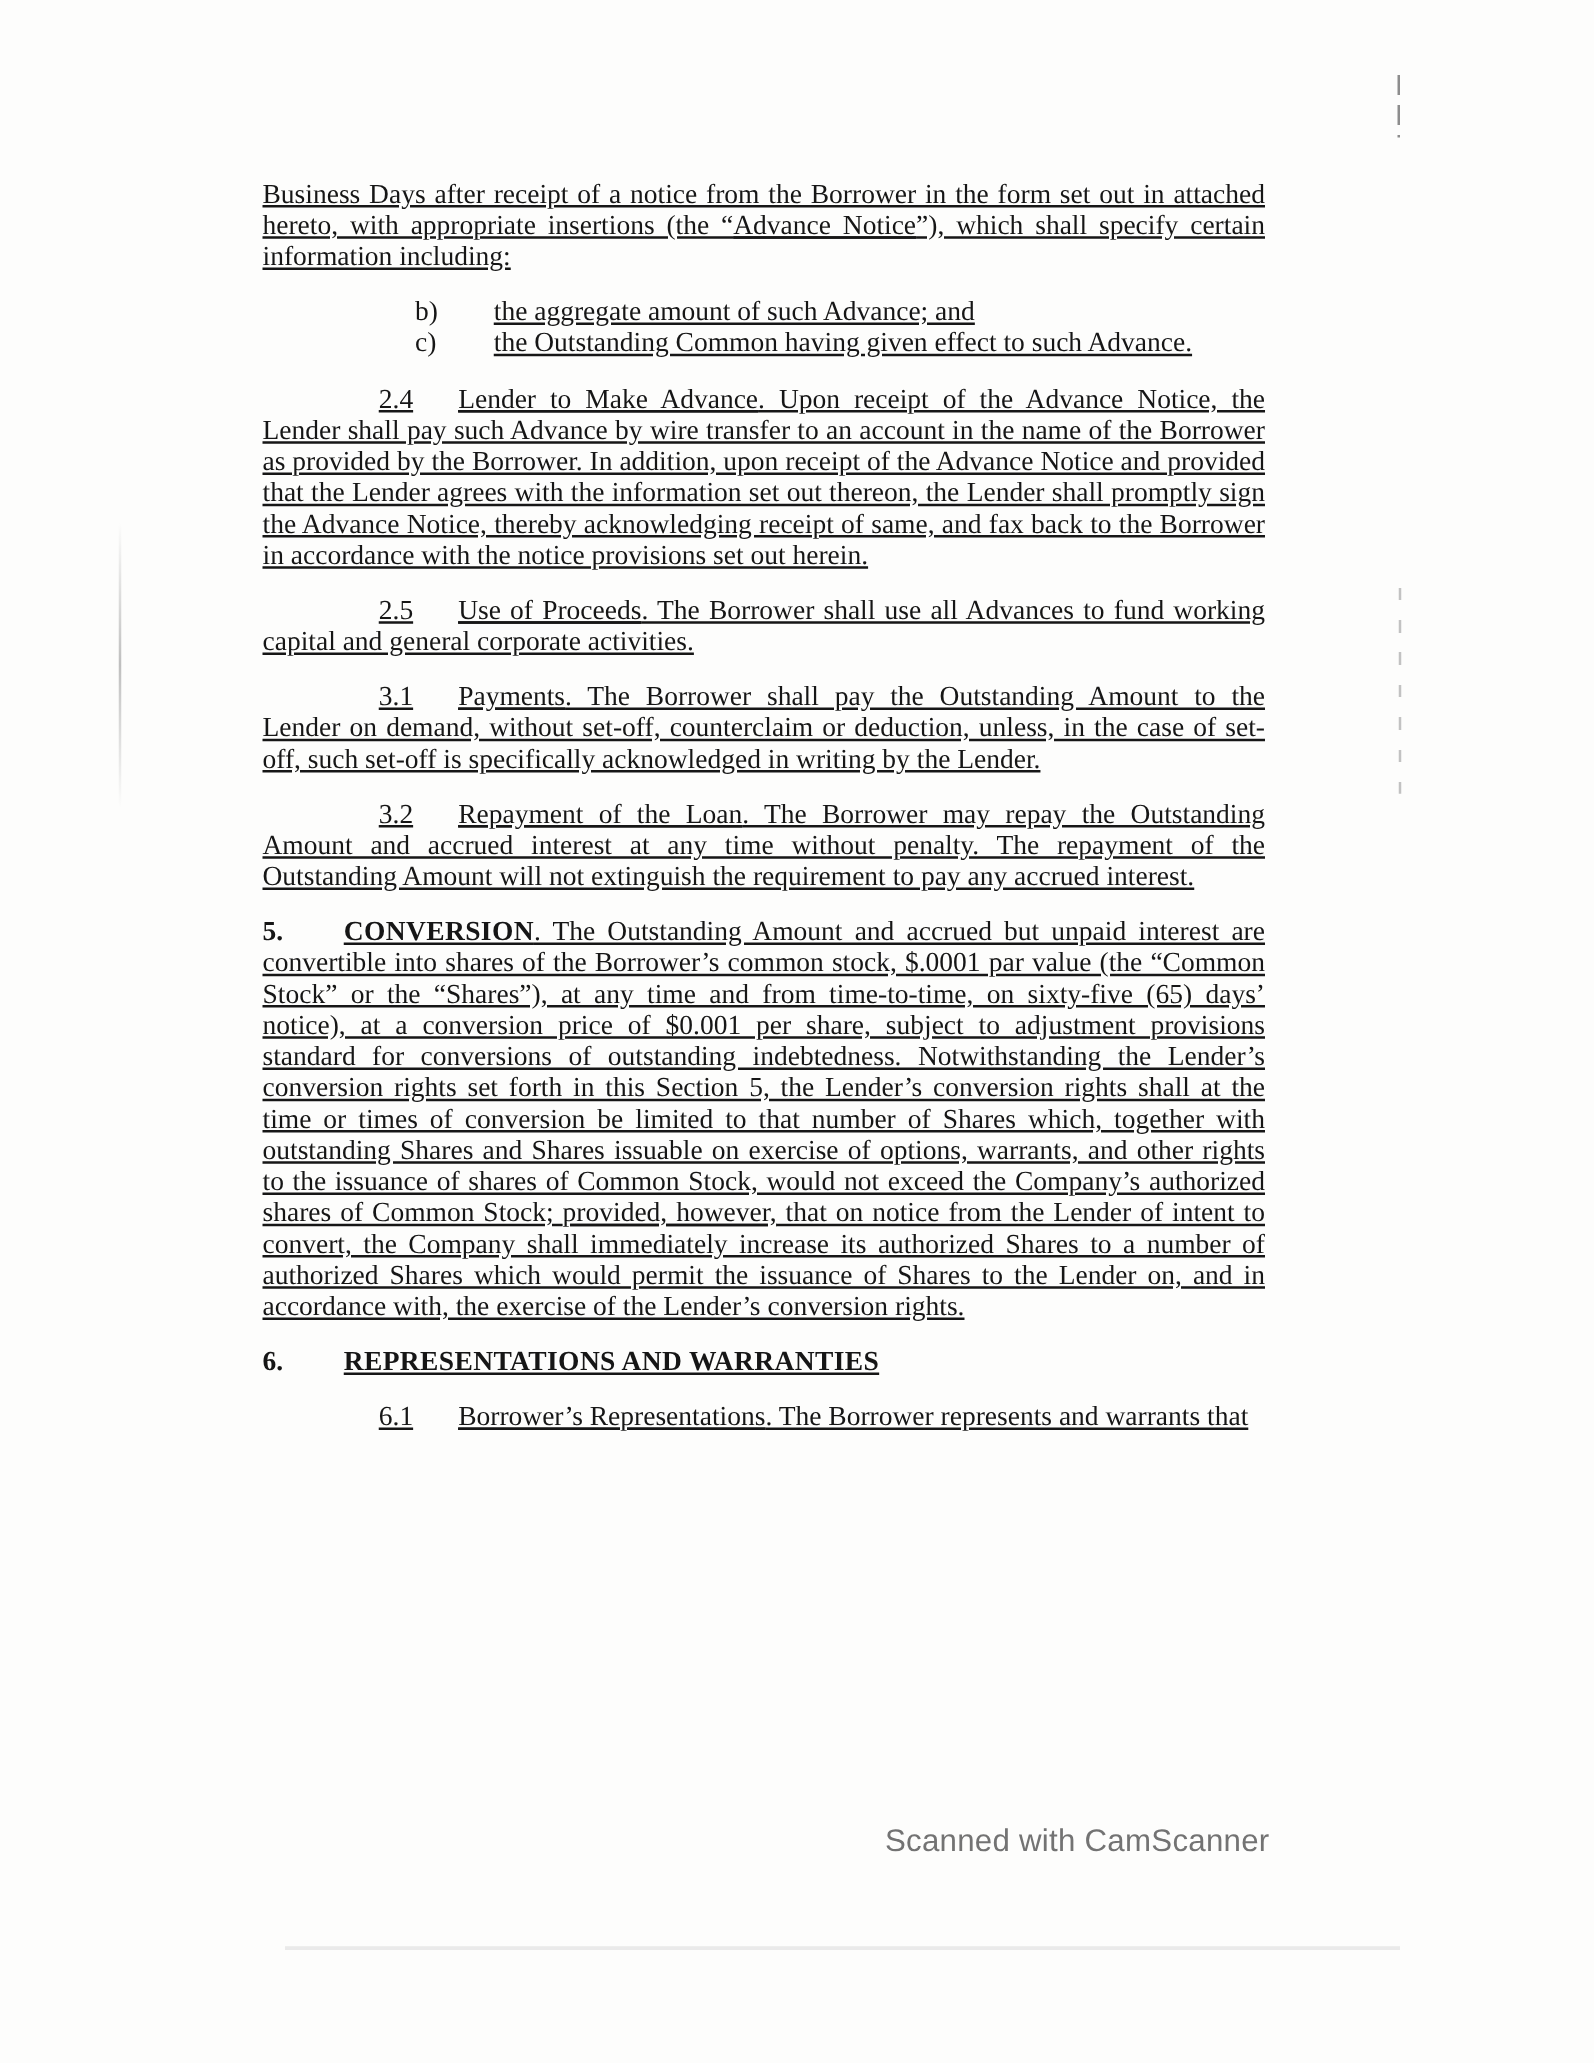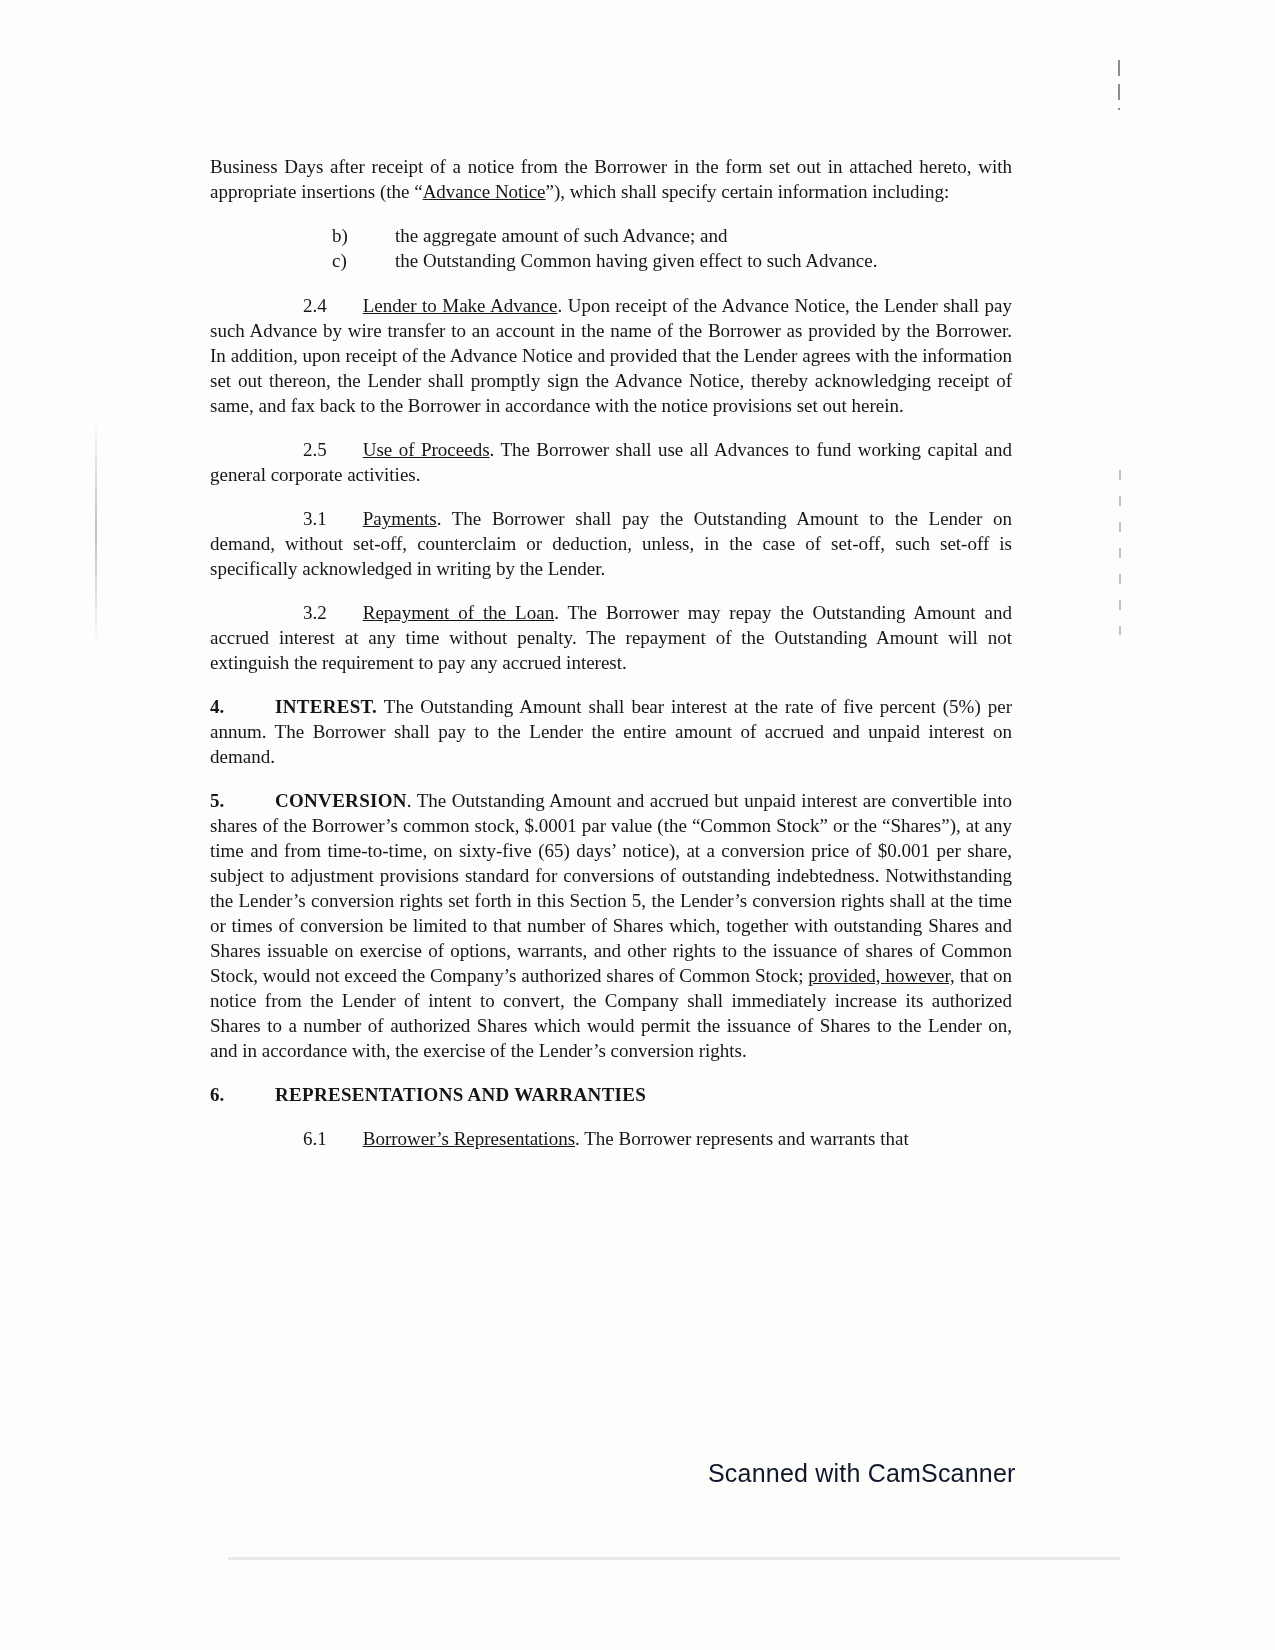--- a/index.html
+++ b/index.html
@@ -6,42 +6,43 @@
   body {
     width: 1275px; height: 1650px;
     background: #fdfdfc;
     position: relative;
     overflow: hidden;
     font-family: "Liberation Serif", serif;
     color: #161616;
   }
   .page-content {
     position: absolute;
-    left: 210px; top: 154px;
+    left: 210px; top: 142px;
     width: 802px;
-    font-size: 19px;
+    font-size: 22px;
     line-height: 25px;
     text-align: justify;
+    text-decoration: underline;
   }
   .page-content p { margin: 0 0 19px 0; }
   p.sub { text-indent: 65px; }
   .num { padding-right: 36px; margin-left: 28px; }
   .numw { display: inline-block; width: 65px; text-indent: 0; }
   p.major .numw { font-weight: bold; }
   .u { text-decoration: underline; }
   .b { font-weight: bold; letter-spacing: 0.3px; }
   .item-list { margin: 0 0 20px 122px; text-align: left; }
   .list-row { line-height: 25px; }
   .list-marker { display: inline-block; width: 63px; }
   .footer {
     position: absolute;
     left: 708px; top: 1459px;
     font-family: "Liberation Sans", sans-serif;
     font-size: 25px;
-    color: #0f172a;
+    color: #737373;
     letter-spacing: 0.2px;
   }
   .artifact { position: absolute; pointer-events: none; }
   .a-right-top {
     left: 1118px; top: 60px; width: 2px; height: 50px;
     background: repeating-linear-gradient(to bottom, #8d8d8d 0 16px, transparent 16px 24px);
   }
   .a-right-mid {
     left: 1119px; top: 470px; width: 2px; height: 165px;
     background: repeating-linear-gradient(to bottom, #c2c2c2 0 10px, transparent 10px 26px);
@@ -68,21 +69,20 @@
   <div class="page-content">
       <p class="p"><span>Business Days after receipt of a notice from the Borrower in the form set out in attached hereto, with appropriate insertions (the “</span><span class="u">Advance Notice</span><span>”), which shall specify certain information including:</span></p>
       <div class="item-list">
         <div class="list-row"><span class="list-marker">b)</span><span>the aggregate amount of such Advance; and</span></div>
         <div class="list-row"><span class="list-marker">c)</span><span>the Outstanding Common having given effect to such Advance.</span></div>
       </div>
       <p class="sub"><span class="num">2.4</span><span class="u">Lender to Make Advance</span><span>. Upon receipt of the Advance Notice, the Lender shall pay such Advance by wire transfer to an account in the name of the Borrower as provided by the Borrower. In addition, upon receipt of the Advance Notice and provided that the Lender agrees with the information set out thereon, the Lender shall promptly sign the Advance Notice, thereby acknowledging receipt of same, and fax back to the Borrower in accordance with the notice provisions set out herein.</span></p>
       <p class="sub"><span class="num">2.5</span><span class="u">Use of Proceeds</span><span>. The Borrower shall use all Advances to fund working capital and general corporate activities.</span></p>
       <p class="sub"><span class="num">3.1</span><span class="u">Payments</span><span>. The Borrower shall pay the Outstanding Amount to the Lender on demand, without set-off, counterclaim or deduction, unless, in the case of set-off, such set-off is specifically acknowledged in writing by the Lender.</span></p>
       <p class="sub"><span class="num">3.2</span><span class="u">Repayment of the Loan</span><span>. The Borrower may repay the Outstanding Amount and accrued interest at any time without penalty. The repayment of the Outstanding Amount will not extinguish the requirement to pay any accrued interest.</span></p>
-      <p class="major"><span class="numw">4.</span><span class="b">INTEREST.</span><span>  The Outstanding Amount shall bear interest at the rate of five percent (5%) per annum. The Borrower shall pay to the Lender the entire amount of accrued and unpaid interest on demand.</span></p>
       <p class="major"><span class="numw">5.</span><span class="b">CONVERSION</span><span>. The Outstanding Amount and accrued but unpaid interest are convertible into shares of the Borrower’s common stock, $.0001 par value (the “Common Stock” or the “Shares”), at any time and from time-to-time, on sixty-five (65) days’ notice), at a conversion price of $0.001 per share, subject to adjustment provisions standard for conversions of outstanding indebtedness. Notwithstanding the Lender’s conversion rights set forth in this Section 5, the Lender’s conversion rights shall at  the time or times of conversion be limited to that number of Shares which, together with outstanding Shares and Shares issuable on exercise of options, warrants, and other rights to the issuance of shares of Common Stock, would not exceed the Company’s authorized shares of Common Stock; </span><span class="u">provided, however,</span><span> that on notice from the Lender of intent to convert, the Company shall immediately increase its authorized Shares to a number of authorized Shares which would permit the issuance of Shares to the Lender on, and in accordance with, the  exercise of the Lender’s conversion rights.</span></p>
       <p class="major"><span class="numw">6.</span><span class="b">REPRESENTATIONS AND WARRANTIES</span></p>
       <p class="sub"><span class="num">6.1</span><span class="u">Borrower’s Representations</span><span>.  The Borrower represents and warrants that</span></p>
     </div>
 
   <div class="footer">Scanned with CamScanner</div>
 
 </div>
 
 </body></html>

